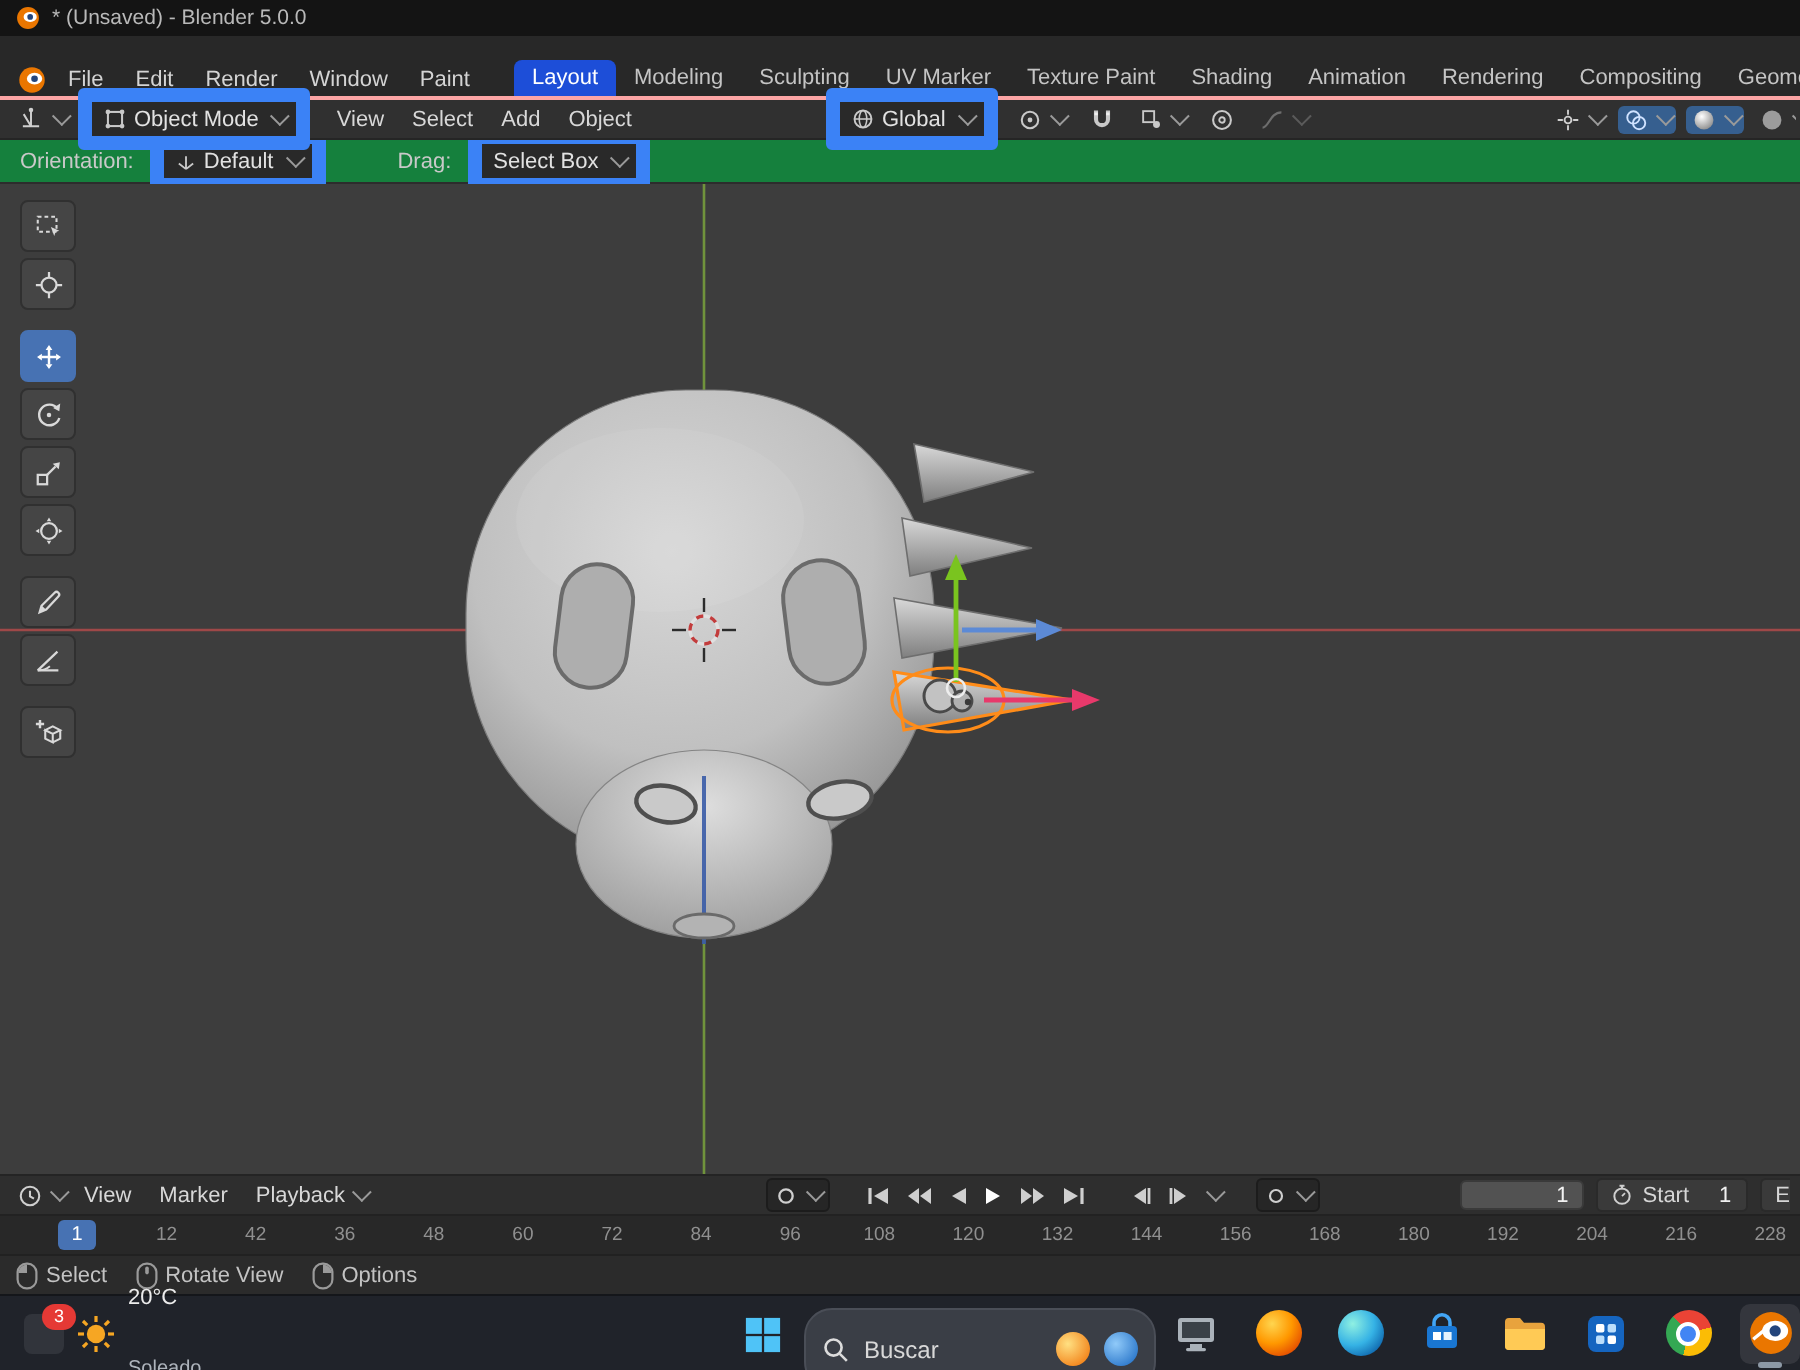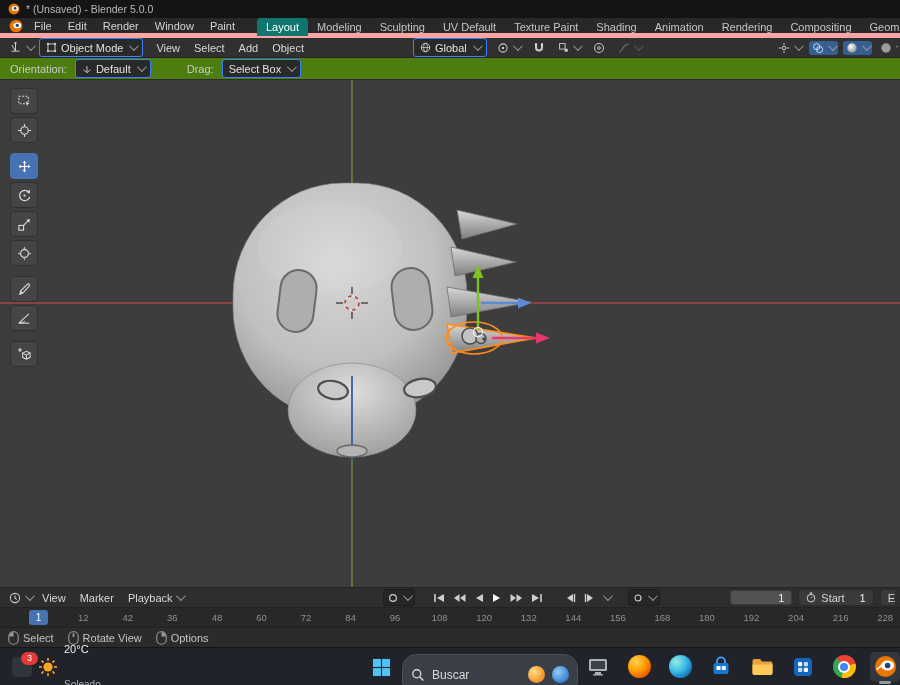--- a/index.html
+++ b/index.html
@@ -4,39 +4,39 @@
 <style>
   html,body{margin:0;padding:0;background:#000;}
   body{width:900px;height:685px;overflow:hidden;font-family:"Liberation Sans","DejaVu Sans",sans-serif;-webkit-font-smoothing:antialiased;}
   #app{width:900px;height:685px;display:flex;flex-direction:column;background:#3d3d3d;}
 
   
   .titlebar{height:18px;background:#141414;display:flex;align-items:center;gap:6px;padding-left:8px;flex:0 0 auto;}
   .titlebar .title-text{color:#b9b9b9;font-size:10.5px;}
 
   
-  .topbar{height:20px;background:#282828;display:flex;align-items:flex-start;flex:0 0 auto;padding-left:6px;border-bottom:5px solid #fca5a5;box-sizing:border-box;}
+  .topbar{height:32px;background:#282828;display:flex;align-items:flex-end;flex:0 0 auto;padding-left:6px;border-bottom:2px solid #fca5a5;box-sizing:border-box;}
   .menu-row{display:flex;align-items:center;}
   .menu-item{background:none;border:none;color:#d4d4d4;font-size:11px;padding:2px 8px;cursor:default;border-radius:3px;}
   .ws-row{display:flex;align-items:center;margin-left:14px;}
   .ws-tab{background:none;border:none;color:#c4c4c4;font-size:11px;padding:3px 9px;border-radius:4px 4px 0 0;cursor:default;white-space:nowrap;}
-  .ws-tab.active{background:#0f766e;color:#ffffff;}
+  .ws-tab.active{background:#1d4ed8;color:#ffffff;}
 
   
   .vp-header{height:20px;background:#303030;display:flex;align-items:center;position:relative;flex:0 0 auto;padding-left:6px;border-bottom:1px solid #252525;box-sizing:border-box;}
-  .dd{display:inline-flex;align-items:center;gap:4px;background:#292929;border:1px solid #3b82f6;border-radius:3px;color:#e2e2e2;font-size:11px;padding:1px 6px;height:15px;cursor:default;white-space:nowrap;}
+  .dd{display:inline-flex;align-items:center;gap:4px;background:#292929;border:7px solid #3b82f6;border-radius:3px;color:#e2e2e2;font-size:11px;padding:1px 6px;height:15px;cursor:default;white-space:nowrap;}
   .chev{display:inline-block;width:6px;height:6px;border-right:1.4px solid #9a9a9a;border-bottom:1.4px solid #9a9a9a;transform:rotate(45deg) translateY(-2px);margin-left:2px;}
   .hmenu{background:none;border:none;color:#d8d8d8;font-size:11px;padding:2px 7px;cursor:default;}
   .icon-btn{display:inline-flex;align-items:center;gap:2px;background:none;border:none;padding:1px 3px;border-radius:3px;cursor:default;color:#cfcfcf;}
   .icon-btn.hl{background:#365f8f;}
   .vph-mid{position:absolute;left:413px;top:0;height:100%;display:flex;align-items:center;gap:7px;}
   .vph-right{position:absolute;right:2px;top:0;height:100%;display:flex;align-items:center;gap:5px;overflow:hidden;}
 
   
-  .tool-settings{height:22px;background:#4d7c0f;display:flex;align-items:center;gap:8px;padding-left:10px;flex:0 0 auto;border-bottom:1px solid #2c2c2c;box-sizing:border-box;}
+  .tool-settings{height:22px;background:#15803d;display:flex;align-items:center;gap:8px;padding-left:10px;flex:0 0 auto;border-bottom:1px solid #2c2c2c;box-sizing:border-box;}
   .ts-label{color:#c9c9c9;font-size:11px;}
 
   
   .viewport{flex:1 1 auto;position:relative;background:#3d3d3d;overflow:hidden;}
   .scene{position:absolute;inset:0;}
   .left-toolbar{position:absolute;left:10px;top:8px;display:flex;flex-direction:column;gap:3px;}
   .tool-btn{width:28px;height:26px;background:#454545;border:1px solid #303030;border-radius:4px;display:flex;align-items:center;justify-content:center;cursor:default;box-sizing:border-box;}
   .tool-btn.active{background:#4772b3;border-color:#4772b3;}
   .tool-gap{height:4px;}
   .vp-overlay{position:absolute;left:52px;top:6px;color:#d2d2d2;font-size:11px;line-height:14px;text-shadow:0 1px 2px rgba(0,0,0,.4);}
@@ -109,21 +109,21 @@
         <button class="menu-item">Edit</button>
         <button class="menu-item">Render</button>
         <button class="menu-item">Window</button>
         <button class="menu-item">Paint</button>
       </div>
     <div class="ws-row">
 
     <button class="ws-tab active">Layout</button>
         <button class="ws-tab">Modeling</button>
         <button class="ws-tab">Sculpting</button>
-        <button class="ws-tab">UV Default</button>
+        <button class="ws-tab">UV Marker</button>
         <button class="ws-tab">Texture Paint</button>
         <button class="ws-tab">Shading</button>
         <button class="ws-tab">Animation</button>
         <button class="ws-tab">Rendering</button>
         <button class="ws-tab">Compositing</button>
         <button class="ws-tab">Geometry Nodes</button>
       </div>
 
   </div>
 

